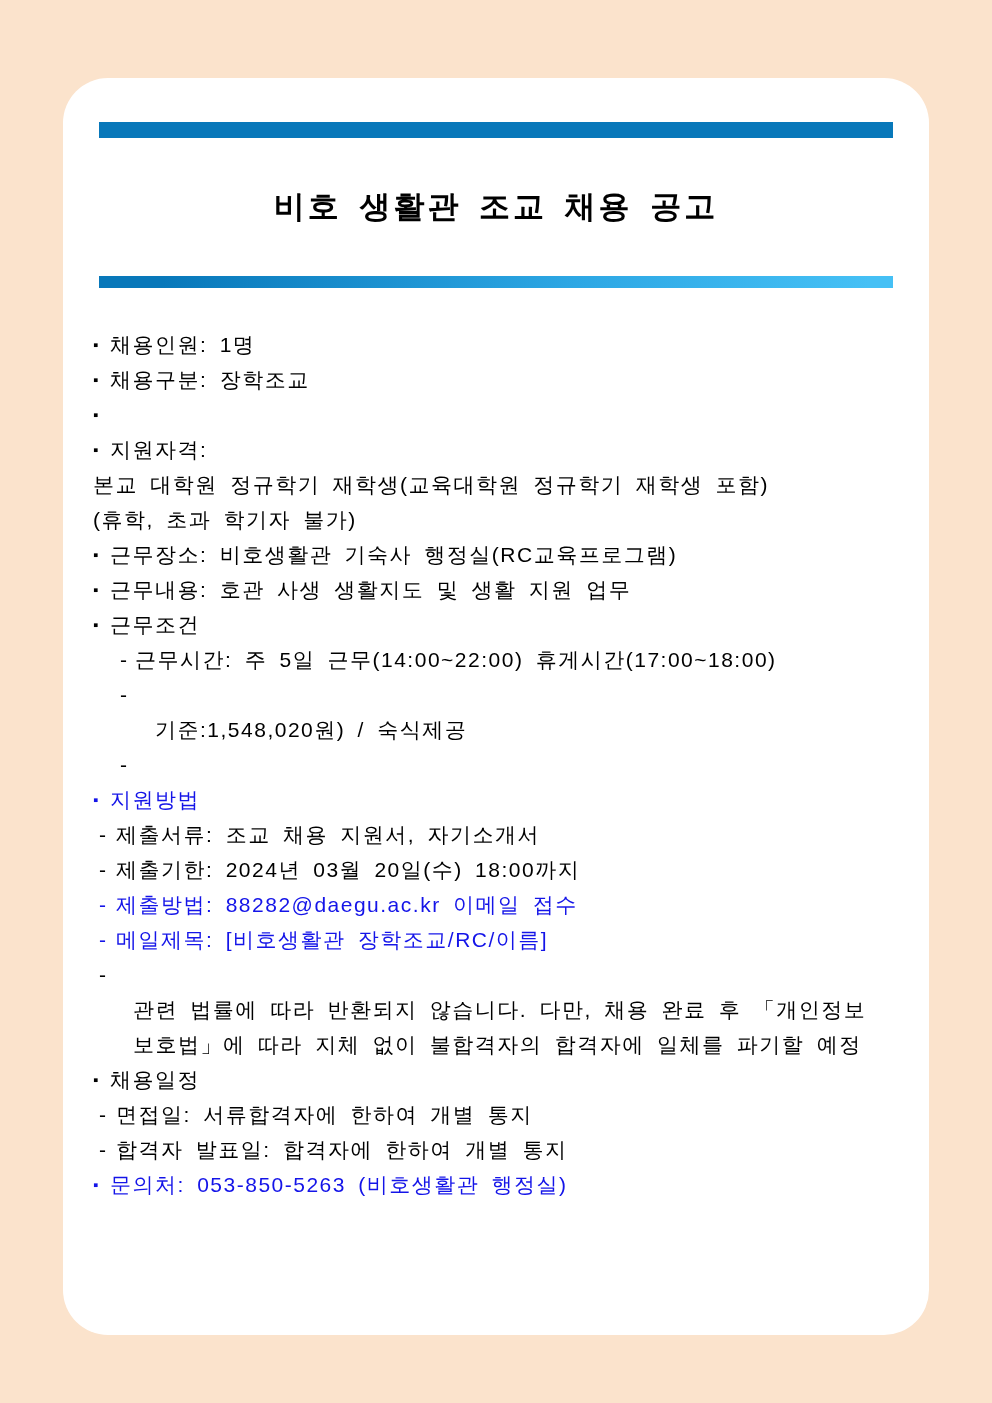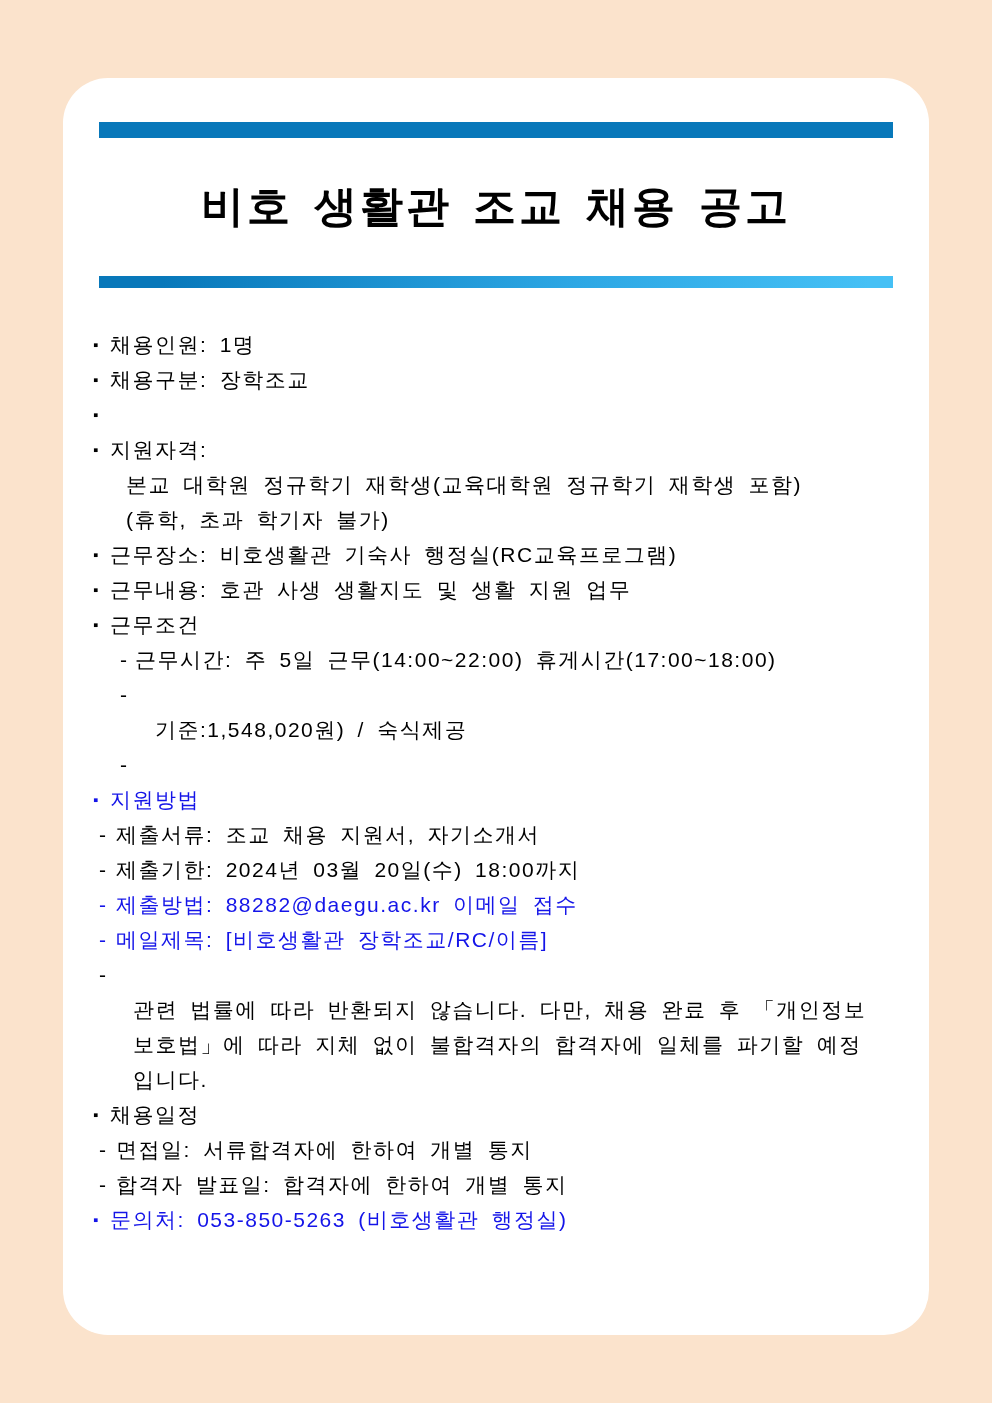--- a/index.html
+++ b/index.html
@@ -27,21 +27,21 @@
   .bar-top{
     margin:44px 36px 0 36px;
     height:16px;
     background:var(--accent);
   }
   .title-wrap{
     height:138px;
     display:flex; align-items:center; justify-content:center;
   }
   .title{
-    font-size:43px;
+    font-size:31px;
     font-weight:800;
     letter-spacing:3px;
     word-spacing:6px;
     color:var(--ink);
     white-space:nowrap;
   }
   .bar-gradient{
     margin:0 36px;
     height:12px;
     background:linear-gradient(to right, var(--accent) 8%, #2da7e4 60%, var(--accent-light) 97%);
@@ -61,21 +61,21 @@
     color:var(--ink);
   }
   .row.blue{ color:var(--link); }
   .marker{
     display:inline-block;
     flex:0 0 auto;
   }
   
   .lvl-b  { margin-left:0; }
   .lvl-b  .marker{ width:17px; font-size:15px; }
-  .lvl-q  { margin-left:33px; }
+  .lvl-q  { }
   .lvl-d1 { margin-left:27px; }
   .lvl-d1 .marker{ width:15px; }
   .lvl-c1 { margin-left:62px; }
   .lvl-d2 { margin-left:6px; }
   .lvl-d2 .marker{ width:17px; }
   .lvl-c2 { margin-left:40px; }
 </style>
 </head>
 <body>
 
@@ -160,24 +160,20 @@
     <span class="marker">-</span>
   </div>
       <div class="row lvl-c2 black">
 
     <span class="txt">관련 법률에 따라 반환되지 않습니다. 다만, 채용 완료 후 「개인정보</span>
   </div>
       <div class="row lvl-c2 black">
 
     <span class="txt">보호법」에 따라 지체 없이 불합격자의 합격자에 일체를 파기할 예정</span>
   </div>
-      <div class="row lvl-c2 black">
-
-    <span class="txt">입니다.</span>
-  </div>
       <div class="row lvl-b black">
     <span class="marker">▪</span>
     <span class="txt">채용일정</span>
   </div>
       <div class="row lvl-d2 black">
     <span class="marker">-</span>
     <span class="txt">면접일: 서류합격자에 한하여 개별 통지</span>
   </div>
       <div class="row lvl-d2 black">
     <span class="marker">-</span>

